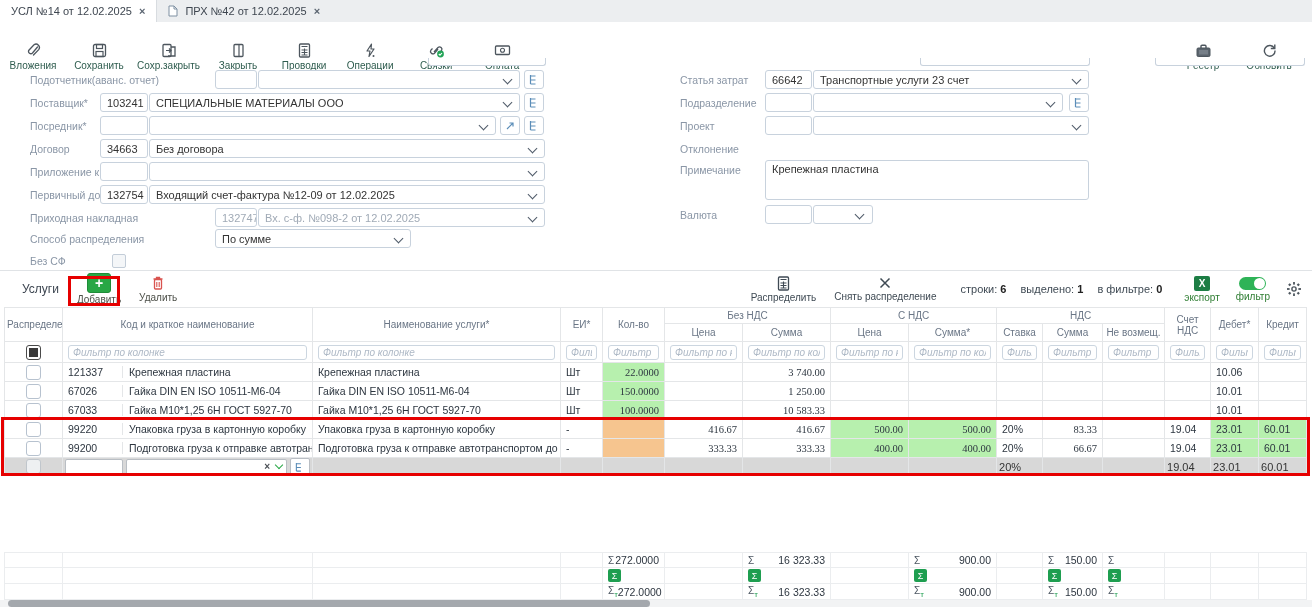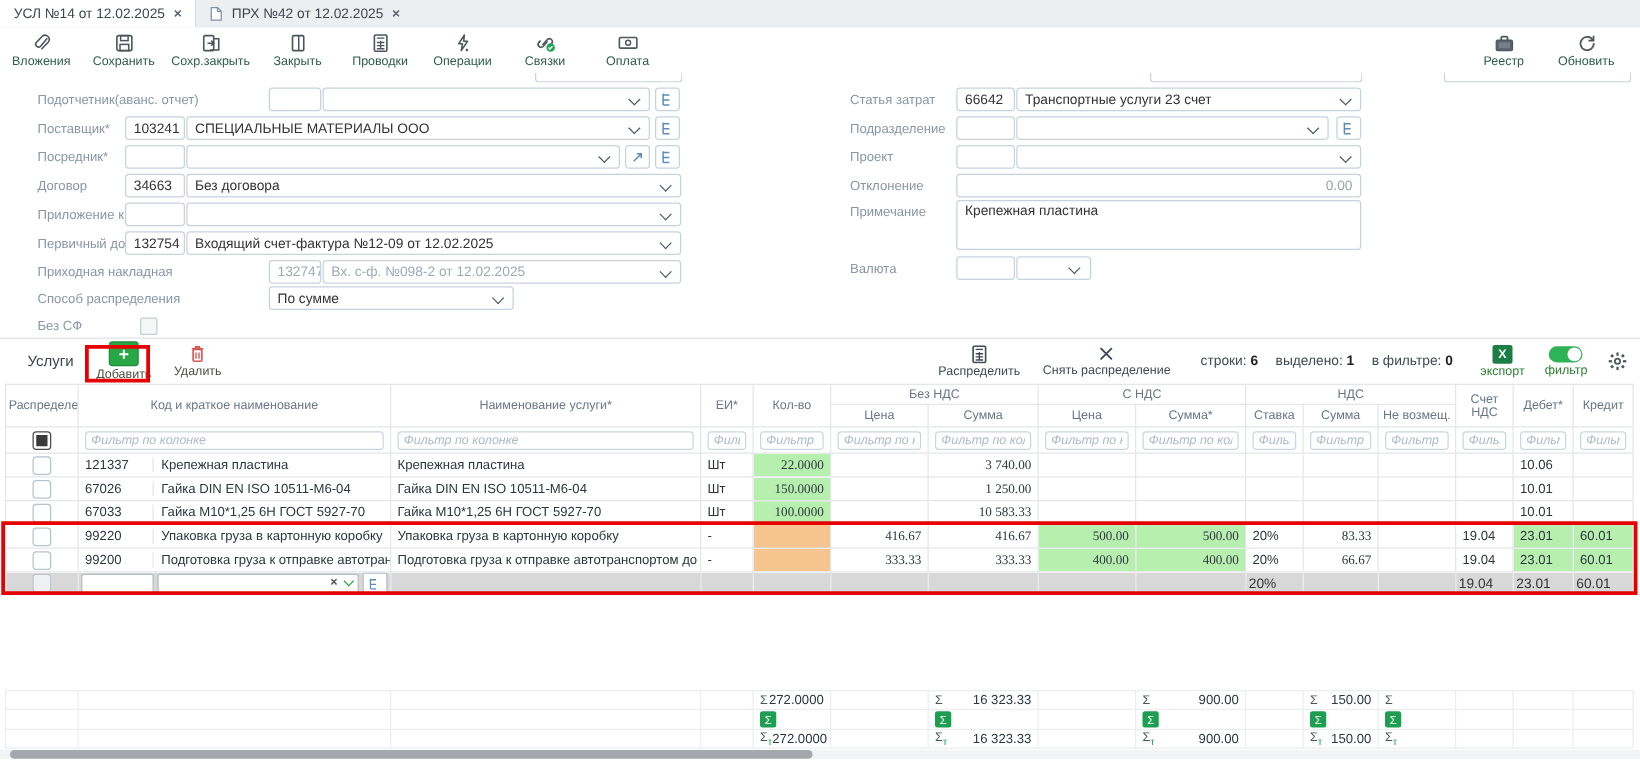--- a/index.html
+++ b/index.html
@@ -6,21 +6,21 @@
   body{width:1312px;height:608px;background:#fff;font-family:"Liberation Sans",sans-serif;
        font-size:11px;color:#333;overflow:hidden;position:relative;}
   
   .tabbar{position:absolute;top:0;left:0;width:1312px;height:22px;background:#eceef0;
           border-bottom:1px solid #d8dce0;display:flex;}
   .tab{display:flex;align-items:center;gap:7px;padding:0 11px;color:#3e4650;cursor:default;}
   .tab.active{background:#fff;border-right:1px solid #d8dce0;}
   .tab .tclose{color:#5a6470;font-size:11px;font-weight:bold;}
   
   .toolbar{position:absolute;top:22px;left:0;width:1312px;height:38px;background:#fff;
-           display:flex;align-items:flex-start;padding-top:4px;box-sizing:border-box;}
+           display:flex;align-items:flex-start;padding-top:20px;box-sizing:border-box;}
   .tbtn{display:flex;flex-direction:column;align-items:center;min-width:56px;margin:0 5px;}
   .tbtn .ticon{height:16px;display:flex;align-items:center;}
   .tbtn .tlbl{font-size:10px;color:#2e5c4e;margin-top:2px;white-space:nowrap;}
   .tb-right{margin-left:auto;display:flex;margin-right:10px;}
   
   .form{position:absolute;top:60px;left:0;width:1312px;height:210px;text-decoration:underline;}
   .flabel{position:absolute;color:#8a96a6;font-size:10.5px;white-space:nowrap;}
   .fbox{position:absolute;height:19px;border:1px solid #c8d2dd;border-radius:3px;background:#fff;
         box-sizing:border-box;display:flex;align-items:center;padding:0 6px;white-space:nowrap;overflow:hidden;}
   .fbox.gray{color:#a0aab6;}
@@ -297,21 +297,20 @@
         <path d="M1.5 1 v9 M1.5 2 h5 M1.5 6 h5 M1.5 10 h5" stroke="#5b8db8" fill="none" stroke-width="1.2"></path>
       </svg>
     </div>
 
   <span class="flabel" style="left:680px;top:60px;">Проект</span>
   <div class="fbox" style="left:765px;top:56px;width:47px;"></div>
   <div class="fbox" style="left:813px;top:56px;width:276px;"></div>
   <span class="chev" style="left:1073px;top:62px;"></span>
 
   <span class="flabel" style="left:680px;top:83px;">Отклонение</span>
-  <div class="fbox rt" style="left:765px;top:79px;width:324px;">0.00</div>
 
   <span class="flabel" style="left:680px;top:104px;">Примечание</span>
   <textarea class="fta" style="left: 765px; top: 100px; width: 324px; height: 40px;">Крепежная пластина</textarea>
 
   <span class="flabel" style="left:680px;top:149px;">Валюта</span>
   <div class="fbox" style="left:765px;top:145px;width:47px;"></div>
   <div class="fbox" style="left:813px;top:145px;width:60px;"></div>
   <span class="chev" style="left:856px;top:151px;"></span>
 </div>
 

